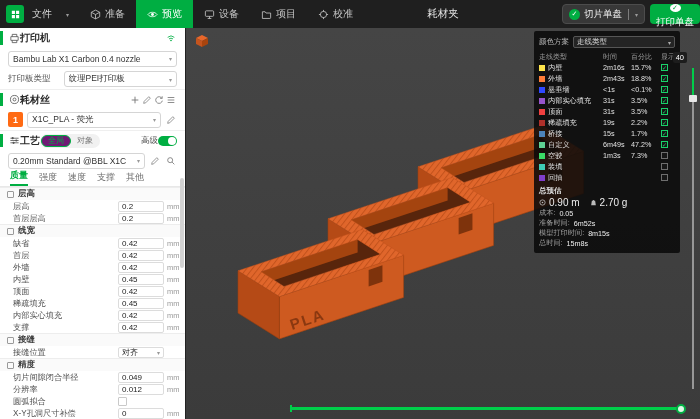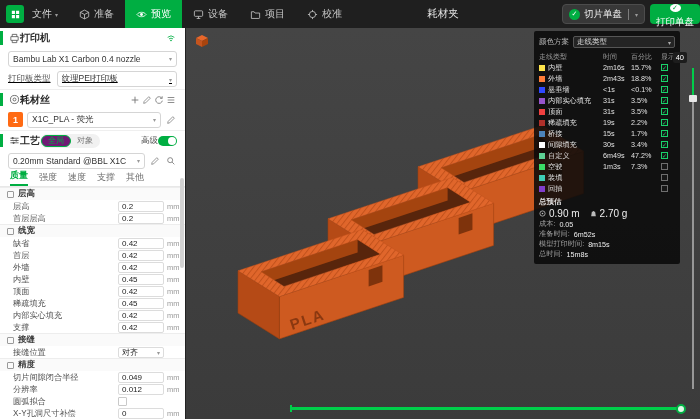--- a/index.html
+++ b/index.html
@@ -2,21 +2,21 @@
 <html style="--accent: #00AE42;"><head>
 <meta charset="utf-8">
 <style>
   *{margin:0;padding:0;box-sizing:border-box;font-family:"Liberation Sans",sans-serif;}
   html,body{width:700px;height:419px;overflow:hidden;background:#2a2a2a;}
   .app{width:700px;height:419px;display:flex;flex-direction:column;}
 
   
   .topbar{flex:0 0 28px;height:28px;background:#1f1f1f;display:flex;align-items:center;position:relative;}
   .logo{width:18px;height:18px;background:var(--accent,#00AE42);border-radius:3px;margin:0 6px 0 6px;display:flex;align-items:center;justify-content:center;flex:0 0 18px;}
-  .file-menu{color:#d8d8d8;font-size:10px;display:flex;align-items:center;gap:3px;padding:0 10px 0 2px;height:100%;cursor:pointer;}
+  .file-menu{color:#d8d8d8;font-size:10px;display:flex;align-items:center;gap:14px;padding:0 10px 0 2px;height:100%;cursor:pointer;}
   .chev{font-size:6px;color:#9a9a9a;}
   .tabs{display:flex;height:100%;}
   .tab{display:flex;align-items:center;gap:4px;padding:0 11px;color:#c6c6c6;font-size:10px;cursor:pointer;height:100%;}
   .tab.active{background:var(--accent,#00AE42);color:#fff;}
   .ticon{display:flex;align-items:center;}
   .project-title{position:absolute;left:443px;transform:translateX(-50%);color:#e6e6e6;font-size:10.5px;white-space:nowrap;}
   .top-actions{margin-left:auto;display:flex;gap:5px;align-items:flex-end;}
   .btn-slice,.btn-print{height:20px;border-radius:4px;display:flex;align-items:center;gap:4px;padding:0 6px;font-size:9.5px;cursor:pointer;white-space:nowrap;}
   .btn-slice{background:#383838;border:1px solid #4c4c4c;color:#ececec;}
   .btn-print{background:var(--accent,#00AE42);color:#fff;flex-direction:column;}
@@ -32,21 +32,21 @@
   .sec-header{height:20px;display:flex;align-items:center;padding:0 8px;position:relative;border-top:1px solid #efefef;}
   .sec-header.first{border-top:none;}
   .sec-header::before{content:"";position:absolute;left:0;top:3px;bottom:3px;width:3px;background:var(--accent,#00AE42);}
   .sec-title{font-size:10px;font-weight:bold;color:#2b2b2b;white-space:nowrap;}
   .spacer{flex:1;}
   .sicon{display:flex;align-items:center;justify-content:center;width:12px;color:#777;}
   .preset-row{padding:2px 8px;height:21px;display:flex;align-items:center;gap:4px;justify-content:center;}
   .dropdown{height:16px;border:1px solid #d5d5d5;border-radius:3px;display:flex;align-items:center;font-size:8.5px;color:#333;padding:0 4px;background:#fff;flex:1;min-width:0;cursor:pointer;}
   .dd-text{flex:1;white-space:nowrap;overflow:hidden;text-overflow:ellipsis;}
   .dd-chev{font-size:6px;color:#999;margin-left:2px;}
-  .plate-row{display:flex;align-items:center;padding:0 8px;gap:6px;height:20px;text-decoration:underline;}
+  .plate-row{display:flex;align-items:center;padding:0 8px;gap:13px;height:20px;}
   .plate-label{font-size:8.5px;color:#555;white-space:nowrap;}
   .fil-row{display:flex;gap:4px;padding:0 8px;align-items:center;height:21px;}
   .fil-chip{width:15px;height:15px;color:#fff;font-size:9px;font-weight:bold;display:flex;align-items:center;justify-content:center;border-radius:2px;flex:0 0 15px;}
   .seg{display:flex;background:#f1f1f1;border-radius:8px;height:14px;align-items:center;padding:1px;}
   .seg-item{padding:0 6px;display:flex;align-items:center;color:#777;font-size:8px;height:12px;border-radius:7px;cursor:pointer;}
   .seg-item.active{background:#701a75;color:var(--accent,#00AE42);border:1px solid var(--accent,#00AE42);font-family:Liberation Mono, monospace;}
   .adv-label{font-size:8.5px;color:#555;}
   .toggle{width:19px;height:10px;border-radius:5px;background:#ccc;position:relative;cursor:pointer;flex:0 0 19px;}
   .toggle.on{background:var(--accent,#00AE42);}
   .toggle .knob{position:absolute;top:1px;left:1px;width:8px;height:8px;border-radius:50%;background:#fff;}
@@ -535,29 +535,20 @@
               <span class="lg-type">
                 <span class="lg-swatch" style="background:#4C83BA"></span>
                 <span>桥接</span>
               </span>
               <span>15s</span>
               <span>1.7%</span>
               <span class="lg-chk on">✓</span>
             </div>
             <div class="lg-row">
               <span class="lg-type">
-                <span class="lg-swatch" style="background:#FFFFFF"></span>
-                <span>间隙填充</span>
-              </span>
-              <span>30s</span>
-              <span>3.4%</span>
-              <span class="lg-chk on">✓</span>
-            </div>
-            <div class="lg-row">
-              <span class="lg-type">
                 <span class="lg-swatch" style="background:#5ED194"></span>
                 <span>自定义</span>
               </span>
               <span>6m49s</span>
               <span>47.2%</span>
               <span class="lg-chk on">✓</span>
             </div>
             <div class="lg-row">
               <span class="lg-type">
                 <span class="lg-swatch" style="background:#3ADA66"></span>

